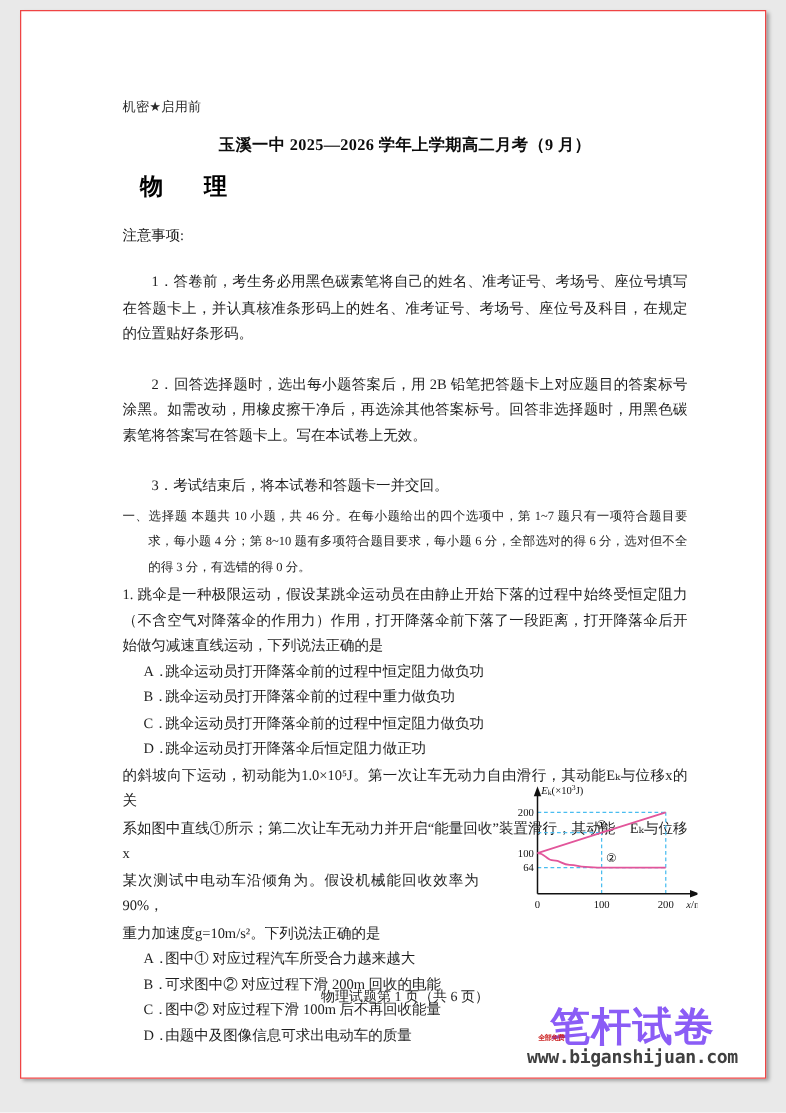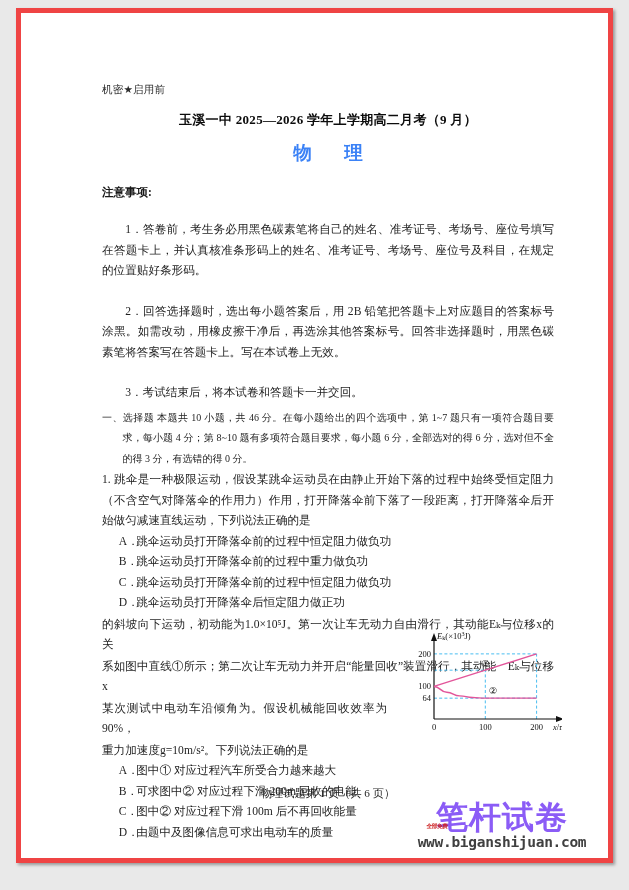--- a/index.html
+++ b/index.html
@@ -17,21 +17,21 @@
     position: absolute;
     left: 16px;
     top: 8px;
     width: 597px;
     height: 855px;
   }
   .page {
     position: absolute;
     inset: 0;
     background: #ffffff;
-    border: 5px solid #ef4444;
+    border: 1px solid #ef4444;
     box-sizing: border-box;
     box-shadow: 2px 2px 3px rgba(0,0,0,0.35);
     overflow: hidden;
   }
   .page-inner {
     position: absolute;
     left: 81px;
     top: 0;
     width: 452px;
     height: 100%;
@@ -47,33 +47,33 @@
   }
   .doc-title {
     text-align: center;
     font-size: 13px;
     font-weight: bold;
     color: #0c0c0c;
     margin-top: 14px;
     letter-spacing: 0.3px;
   }
   .doc-subject {
-    text-align: center;
+    text-align: left;
     font-size: 18.5px;
     font-weight: bold;
-    color: #3b82f6;
+    color: #000000;
     margin-top: 11px;
     letter-spacing: 14px;
     padding-left: 14px;
   }
 
   
   .notice-head {
     font-size: 11.5px;
-    font-weight: bold;
+    font-weight: normal;
     color: #1a1a1a;
     margin-top: 20px;
   }
   .para {
     font-size: 11.6px;
     line-height: 20.5px;
     color: #1e1e1e;
     text-align: justify;
     text-justify: inter-ideograph;
     margin-top: 20px;

